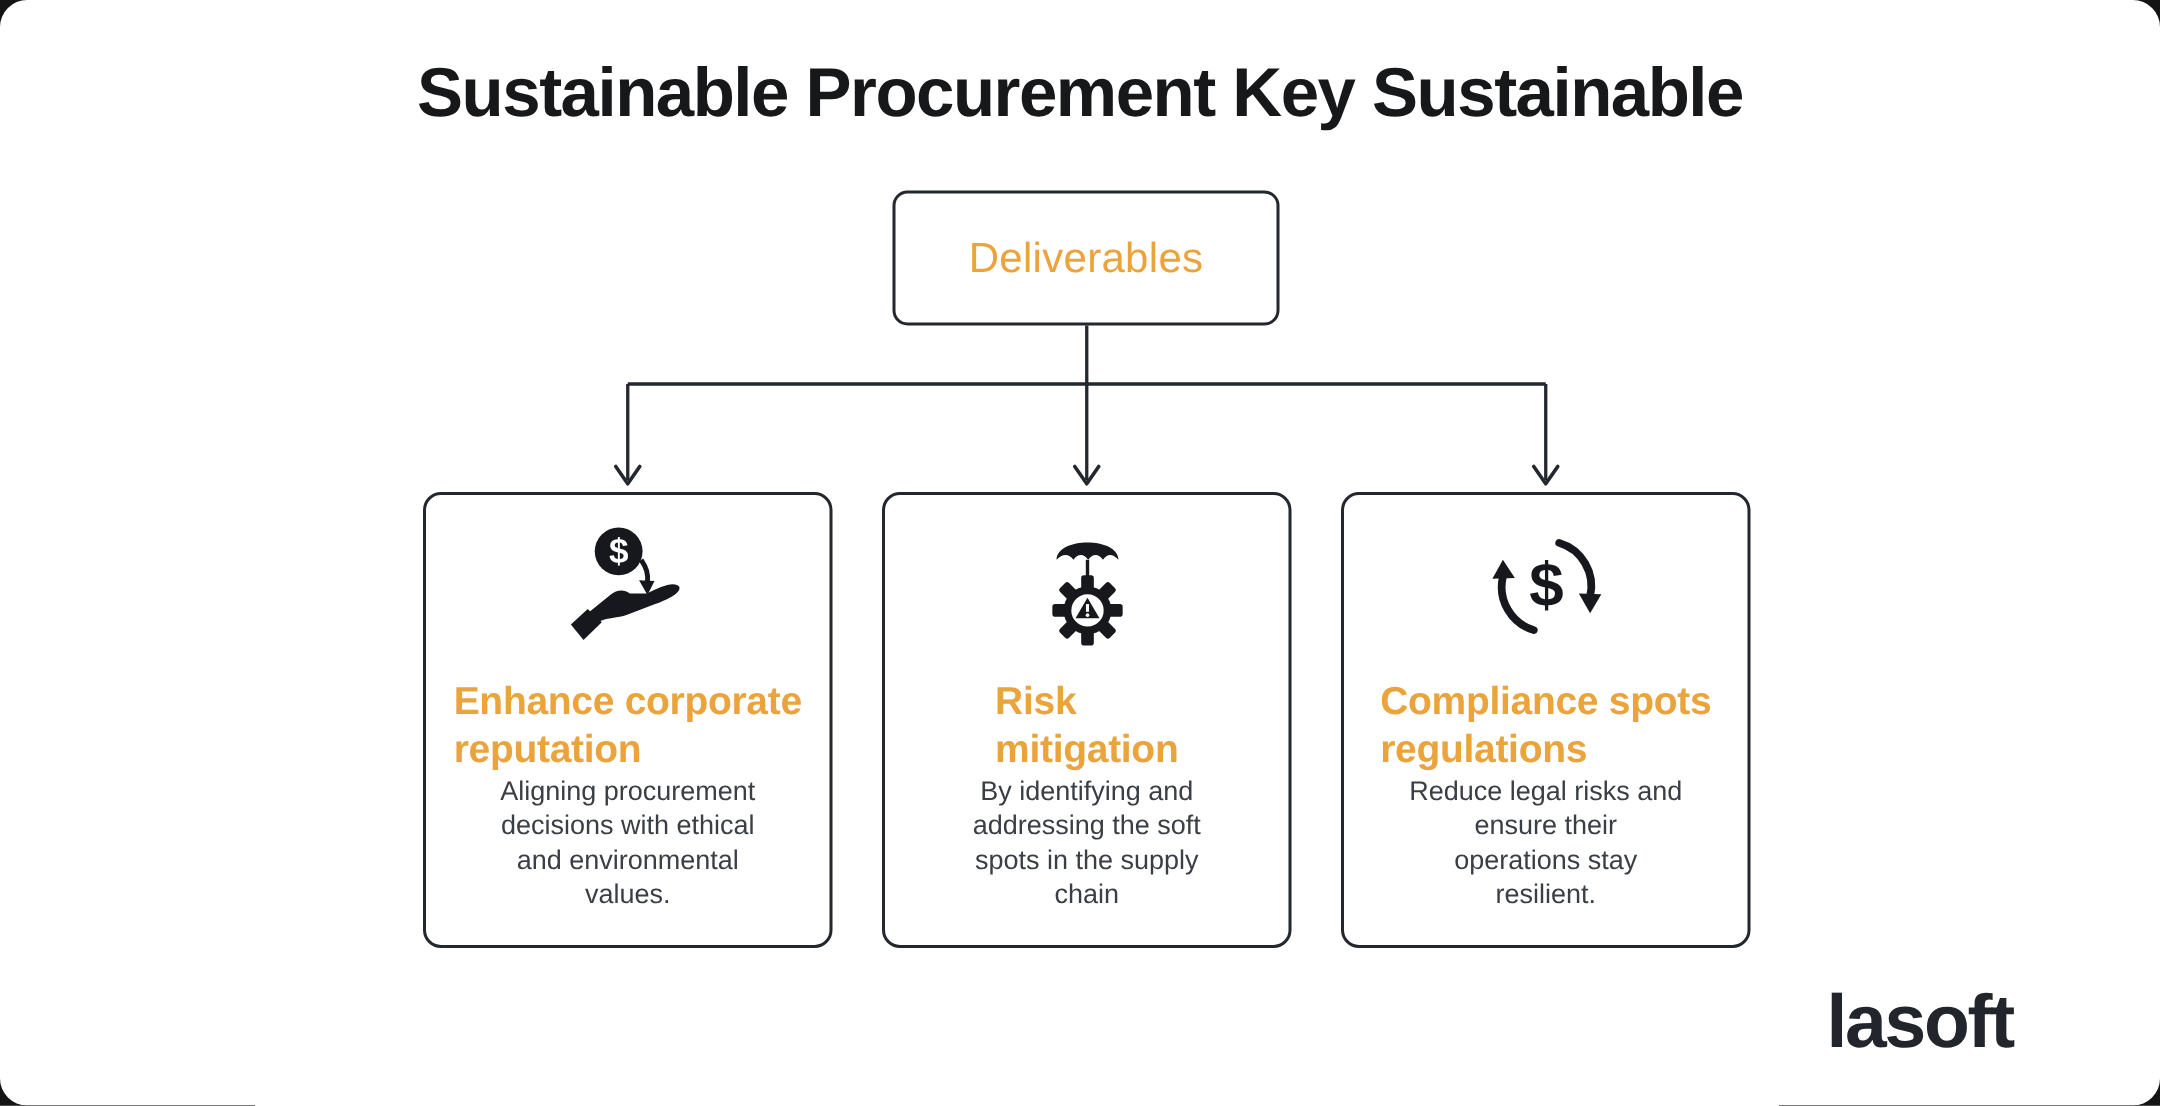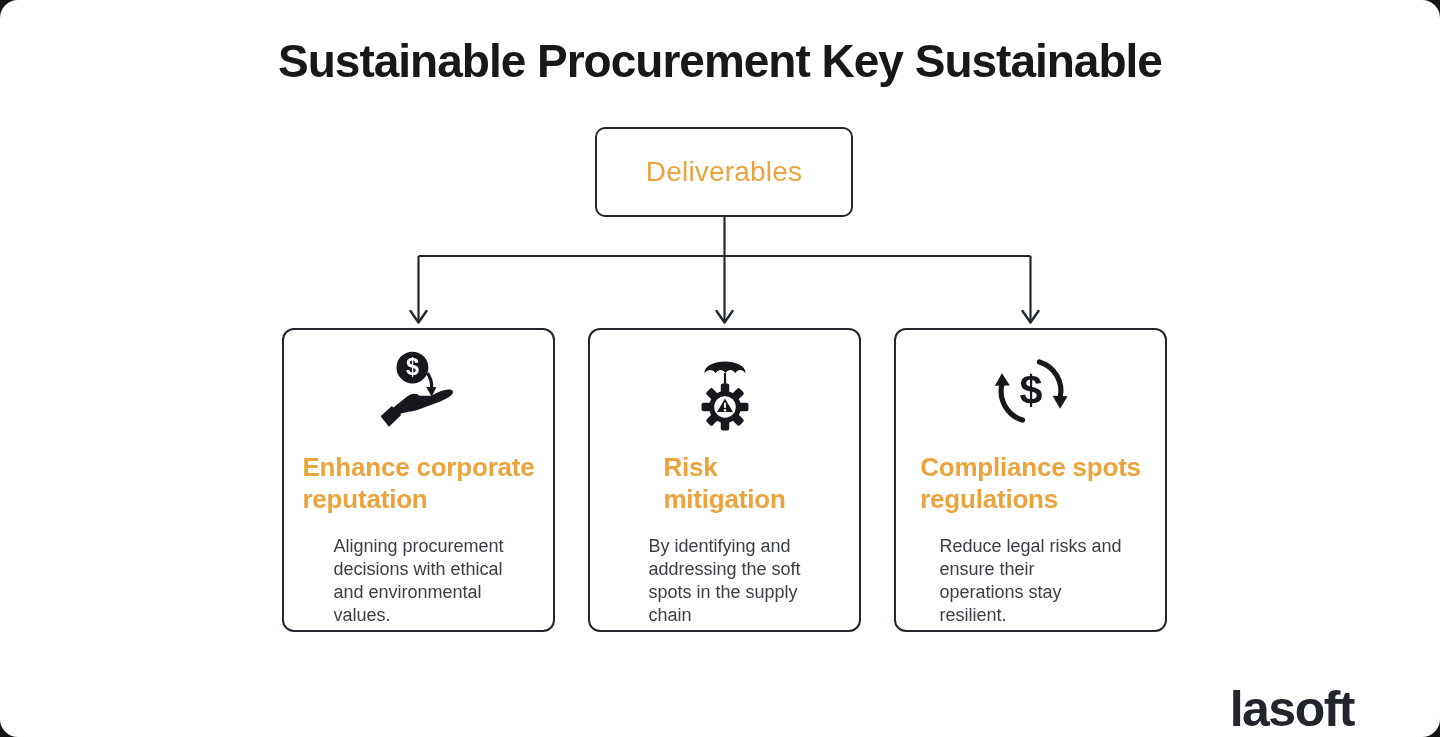--- a/index.html
+++ b/index.html
@@ -36,26 +36,26 @@
     width:273px;height:304px;border:2px solid var(--stroke);border-radius:12px;
     background:#fff;display:flex;flex-direction:column;align-items:center;
     padding:16px 12px 0 12px;
   }
   .card-icon{width:90px;height:90px;color:var(--ink);}
   .card-heading{
     margin-top:16px;font-size:26px;font-weight:700;color:var(--accent);
     line-height:1.23;text-align:left;white-space:pre-line;letter-spacing:-.2px;
   }
   .card-body{
-    margin-top:19px;font-size:18px;color:var(--body-text);line-height:1.28;
-    text-align:left;white-space:pre-line;
+    margin-top:0;font-size:18px;color:var(--body-text);line-height:1.28;
+    text-align:center;white-space:pre-line;
   }
   .logo{
-    position:absolute;top:652px;right:86px;
-    font-size:50px;font-weight:700;letter-spacing:-1.5px;color:#22262C;margin-top:28px;
+    position:absolute;top:652px;right:98px;
+    font-size:50px;font-weight:700;letter-spacing:-1.5px;color:#22262C;
   }
 </style>
 </head>
 <body>
 
 <div class="canvas">
 
   <h1 class="page-title">Sustainable Procurement Key Sustainable</h1>
 
   <div class="root-node">

